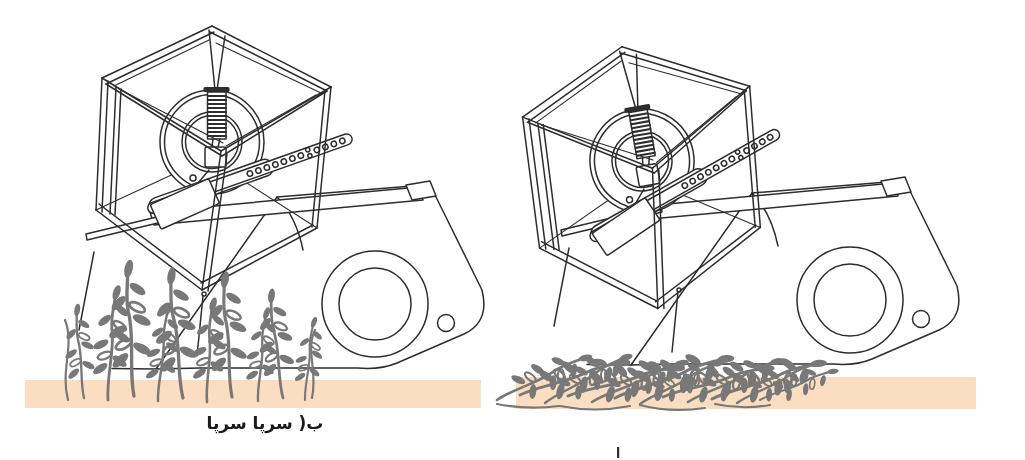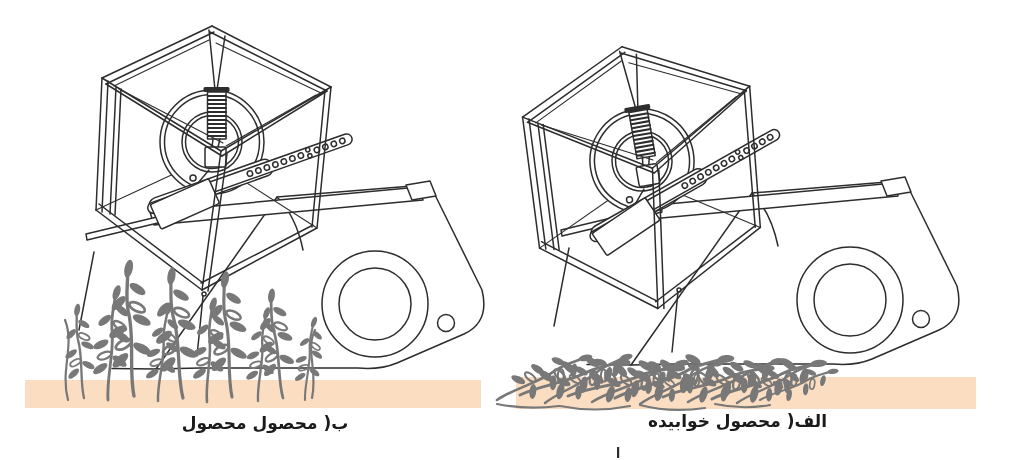--- a/index.html
+++ b/index.html
@@ -162,16 +162,15 @@
       <use href="#plant" transform="translate(663,397) rotate(74) scale(1.1)"></use>
       <use href="#plant" transform="translate(688,402) rotate(65) scale(1.0)"></use>
       <use href="#plant" transform="translate(712,399) rotate(71) scale(1.15)"></use>
       <use href="#plant" transform="translate(737,403) rotate(63) scale(0.9)"></use>
       <use href="#plant" transform="translate(760,400) rotate(68) scale(0.8)"></use>
     </g>
 
     <rect class="dark" x="617" y="447" width="2.2" height="11"></rect>
   </svg>
 
-  <div class="caption caption-left" dir="rtl">ب‎)‎ محصول محصول</div>
-  <div class="caption caption-right" dir="rtl">الف‎)‎ محصول خوابیده</div>
+  <div class="caption caption-left" dir="rtl">ب‎)‎ سرپا سرپا</div>
 
 </div>
 
 </body></html>

